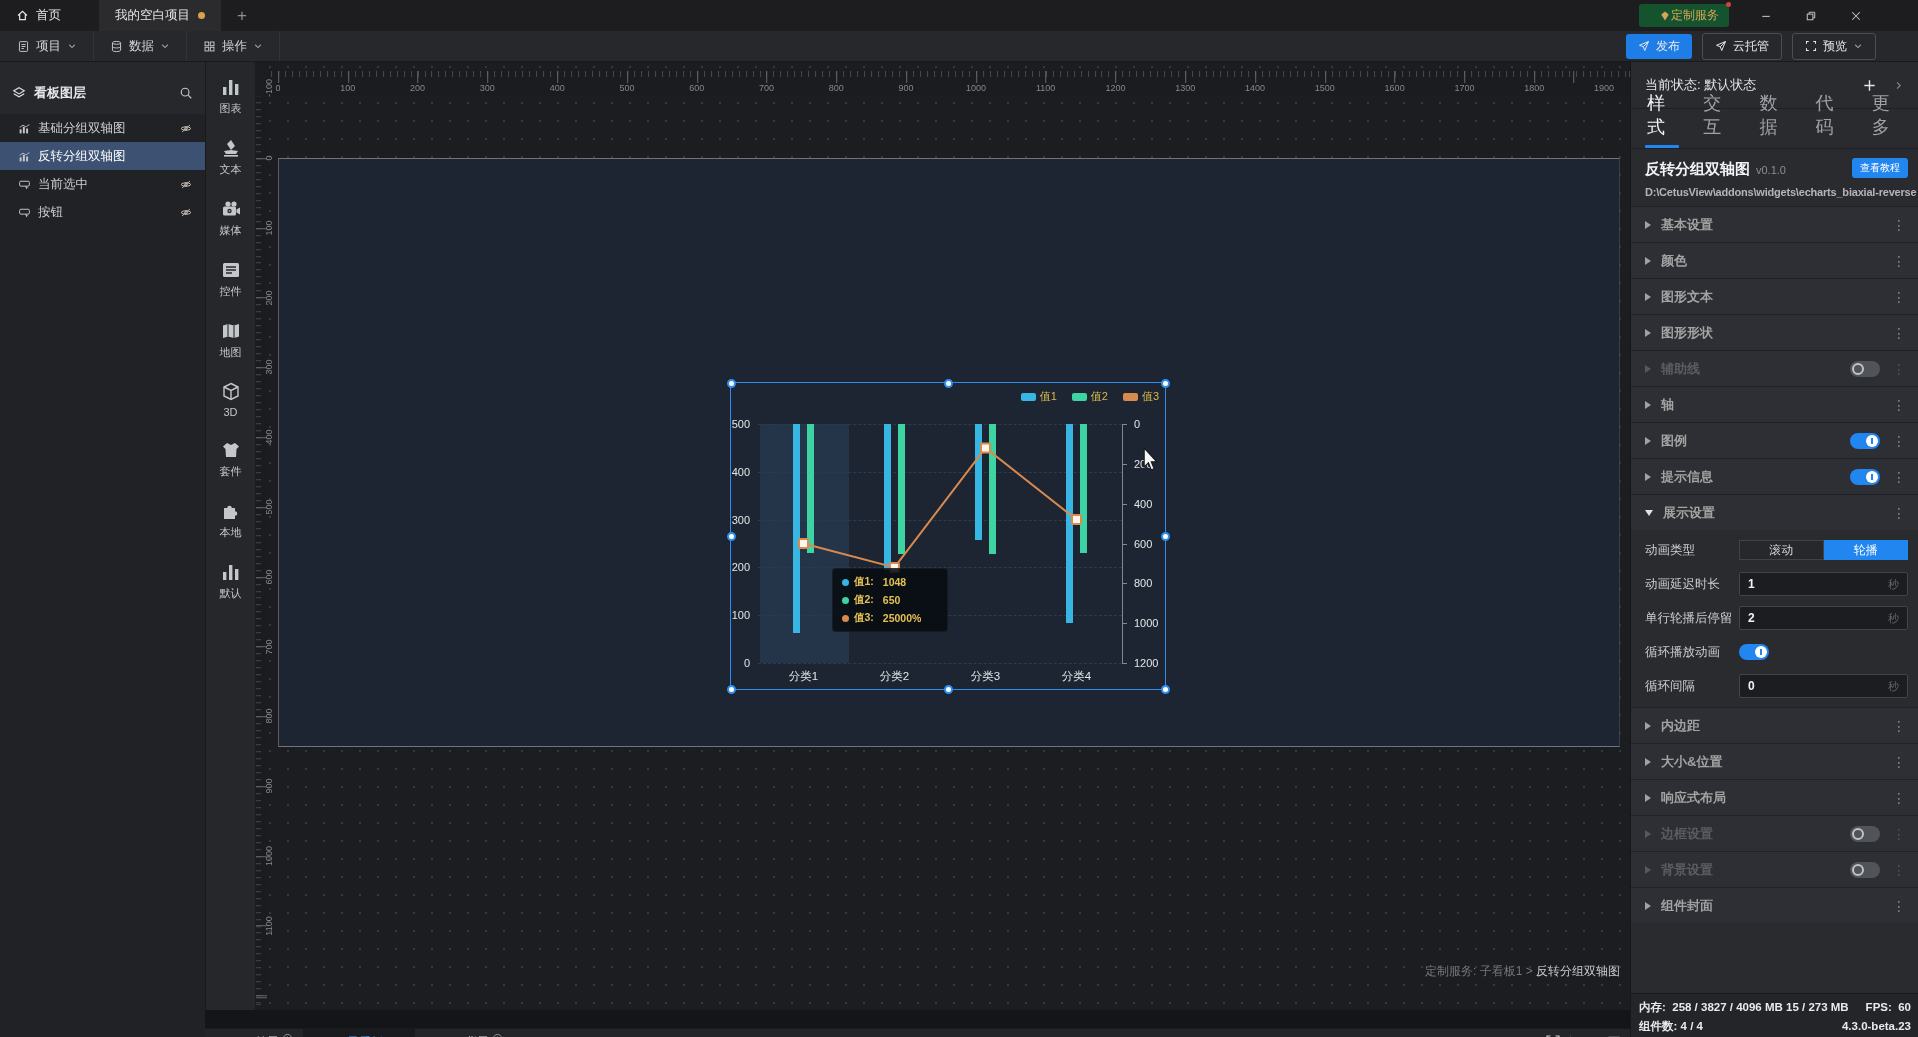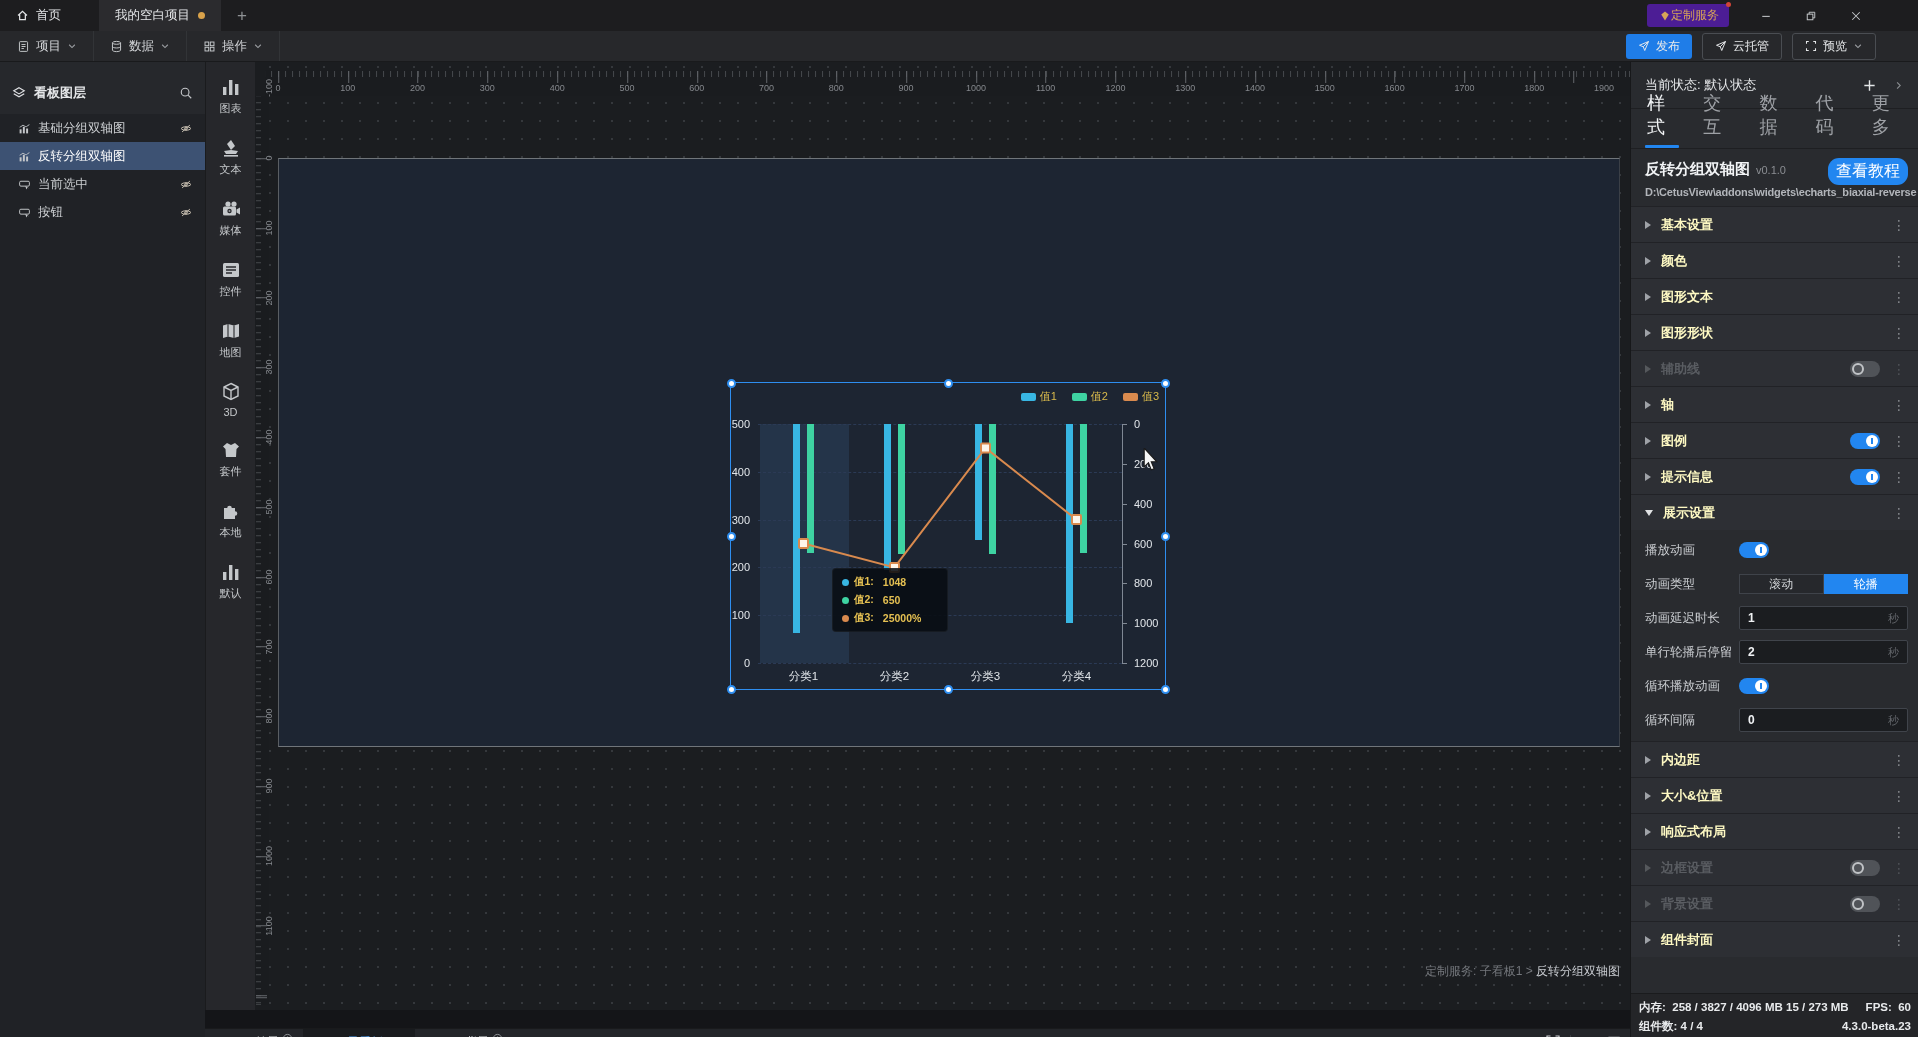--- a/index.html
+++ b/index.html
@@ -10,21 +10,21 @@
   .abs{position:absolute;}
   svg{display:block;}
 
   
   #titlebar{left:0;top:0;width:1918px;height:31px;background:#1d1d1f;display:flex;align-items:stretch;justify-content:space-between;}
   .tb-home{display:flex;align-items:center;gap:7px;padding:0 16px;color:#e3e5e7;font-size:12.5px;}
   .tb-tab{display:flex;align-items:center;gap:8px;margin-left:22px;padding:0 16px;background:#2b2b2e;color:#e3e5e7;font-size:12.5px;}
   .tb-dot{width:7px;height:7px;border-radius:50%;background:#d9a24a;}
   .tb-plus{display:flex;align-items:center;padding:0 16px;color:#8e9194;font-size:17px;}
   .tb-right{margin-left:auto;display:flex;align-items:center;}
-  .cs-pill{position:relative;display:flex;align-items:center;background:#4c1d95;border-radius:3px;padding:3px 10px 3px 12px;color:#d7a558;font-size:12px;}
+  .cs-pill{position:relative;display:flex;align-items:center;background:#14532d;border-radius:3px;padding:3px 10px 3px 20px;color:#d7a558;font-size:12px;}
   .cs-dot{position:absolute;right:-2px;top:-2px;width:5px;height:5px;border-radius:50%;background:#d04438;}
   .win-btn{width:45px;height:31px;display:flex;align-items:center;justify-content:center;color:#c4c7ca;}
 
   
   #menubar{left:0;top:31px;width:1918px;height:31px;background:#27282b;display:flex;align-items:center;border-bottom:1px solid #191a1c;box-sizing:border-box;}
   .mn-item{display:flex;align-items:center;gap:6px;padding:0 16px;height:100%;color:#d3d5d8;font-size:12.5px;border-right:1px solid #323437;}
   .mn-item:first-child{border-left:1px solid transparent;}
   .mn-actions{margin-left:auto;display:flex;align-items:center;gap:10px;margin-right:42px;}
   .btn{display:flex;align-items:center;gap:6px;border-radius:3px;font-size:12px;padding:4px 12px;color:#e6e8ea;}
   .btn.primary{background:#1f7de8;}
@@ -86,23 +86,23 @@
   #staterow{height:46px;display:flex;align-items:center;padding:0 14px;border-bottom:1px solid #1e1f22;color:#e4e6e8;font-size:13px;}
   #staterow .sp{flex:1;}
   #rtabs{height:40px;display:flex;align-items:flex-end;gap:26px;padding:0 16px;border-bottom:1px solid #1e1f22;box-sizing:border-box;}
   .rtab{font-size:18px;color:#9ea1a6;padding-bottom:9px;position:relative;}
   .rtab.active{color:#f2f4f6;}
   .rtab.active:after{content:"";position:absolute;left:-2px;right:-2px;bottom:0;height:3px;background:#2286f0;border-radius:1px;}
   #widhead{padding:11px 14px 8px 14px;position:relative;}
   #widname{font-size:15px;font-weight:bold;color:#f2f4f6;display:inline;}
   #widver{font-size:11px;color:#8b8e93;margin-left:6px;}
   #widpath{font-size:11px;color:#b2b5ba;font-weight:bold;margin-top:7px;letter-spacing:-0.2px;white-space:nowrap;}
-  #tutorial{position:absolute;right:10px;top:9px;background:#2286f0;color:#fff;font-size:16px;padding:3px 8px;border-radius:11px;}
+  #tutorial{position:absolute;right:10px;top:9px;background:#2286f0;color:#fff;font-size:10px;padding:3px 8px;border-radius:3px;}
   .sec-row{height:36px;display:flex;align-items:center;padding:0 12px 0 14px;background:#2d2f34;border-top:1px solid #212226;box-sizing:border-box;}
-  .sec-row .lbl{font-size:13px;font-weight:bold;color:#fef9c3;margin-left:10px;flex:1;}
+  .sec-row .lbl{font-size:13px;font-weight:bold;color:#a3a3a3;margin-left:10px;flex:1;}
   .sec-row.dis .lbl{color:#5a5d62;}
   .caret-r{width:0;height:0;border-left:6px solid #9fa2a7;border-top:4px solid transparent;border-bottom:4px solid transparent;}
   .sec-row.dis .caret-r{border-left-color:#55585c;}
   .caret-d{width:0;height:0;border-top:6px solid #e0e2e4;border-left:4px solid transparent;border-right:4px solid transparent;}
   .dots3{font-size:14px;color:#84878c;margin-left:12px;line-height:10px;}
   .sec-row.dis .dots3{color:#4f5257;}
   .toggle{width:30px;height:16px;border-radius:8px;position:relative;flex:none;}
   .toggle.on{background:#2286f0;}
   .toggle.on .knob{position:absolute;right:2px;top:2px;width:12px;height:12px;border-radius:50%;background:#fff;}
   .toggle.on .knob:after{content:"";position:absolute;left:5px;top:3px;width:2px;height:6px;background:#2286f0;}
@@ -661,26 +661,20 @@
           </div>
           <span class="dots3">⋮</span>
         </div>
         <div class="sec-row">
           <span class="caret-d"></span>
           <span class="lbl">展示设置</span>
           <span class="dots3">⋮</span>
         </div>
         <div id="settings">
           <div class="set-row">
-            <span class="slbl">播放动画</span>
-            <div class="toggle on">
-              <div class="knob"></div>
-            </div>
-          </div>
-          <div class="set-row">
             <span class="slbl">动画类型</span>
             <div class="seg">
               <div class="seg-opt">滚动</div>
               <div class="seg-opt active">轮播</div>
             </div>
           </div>
           <div class="set-row">
             <span class="slbl">动画延迟时长</span>
             <div class="inp">
               <span class="val">1</span>

